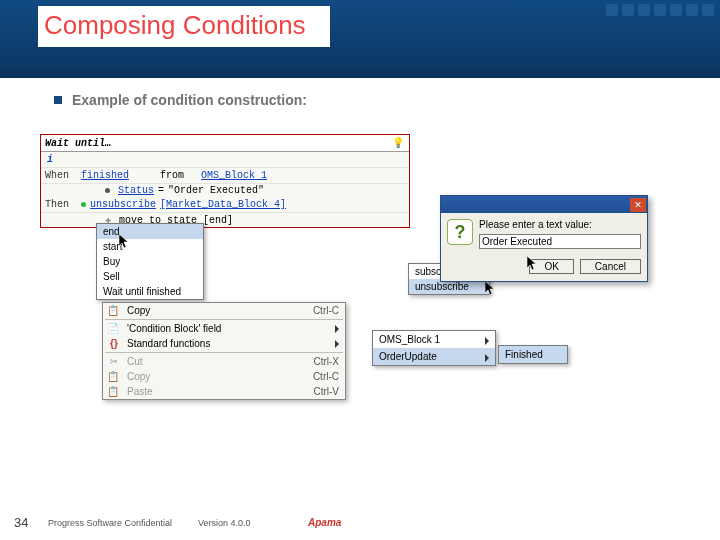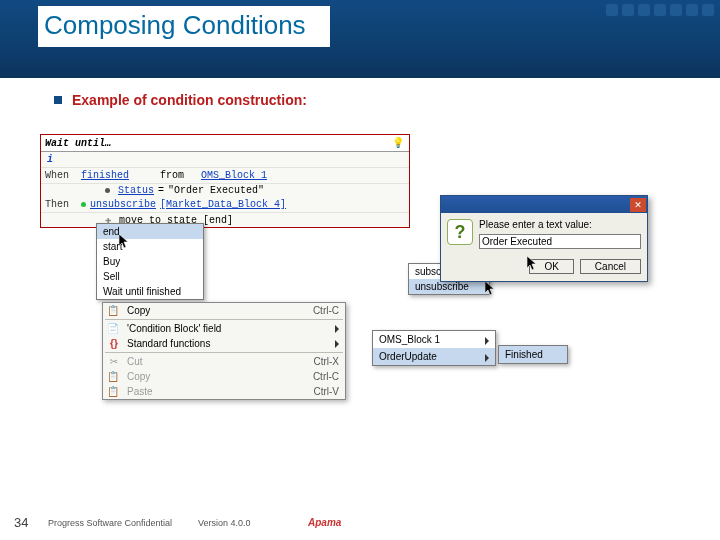--- a/index.html
+++ b/index.html
@@ -24,32 +24,32 @@
     right: 6px; top: 4px;
     display: flex; gap: 4px;
   }
   .title-band .grid span {
     width: 12px; height: 12px; background: #1f5a93; border-radius: 2px;
   }
   .title {
     position: absolute;
     left: 38px; top: 6px;
     font-size: 26px;
-    color: #0369a1;
+    color: #ef4444;
     background: #fff;
     padding: 4px 24px 6px 6px;
     font-weight: normal;
   }
   .bullet-row {
     position: absolute;
     left: 54px; top: 92px;
     display: flex; align-items: center; gap: 10px;
   }
   .bullet-row .sq { width: 8px; height: 8px; background: #114a82; }
-  .bullet-row .txt { font-size: 14px; font-weight: bold; color: #b91c1c; }
+  .bullet-row .txt { font-size: 14px; font-weight: bold; color: #737373; }
 
   
   .wait-block {
     position: absolute;
     left: 40px; top: 134px;
     width: 370px;
     border: 1px solid #a00;
     background: #f8f9f4;
     font-size: 10px;
     font-family: Liberation Mono, monospace;

